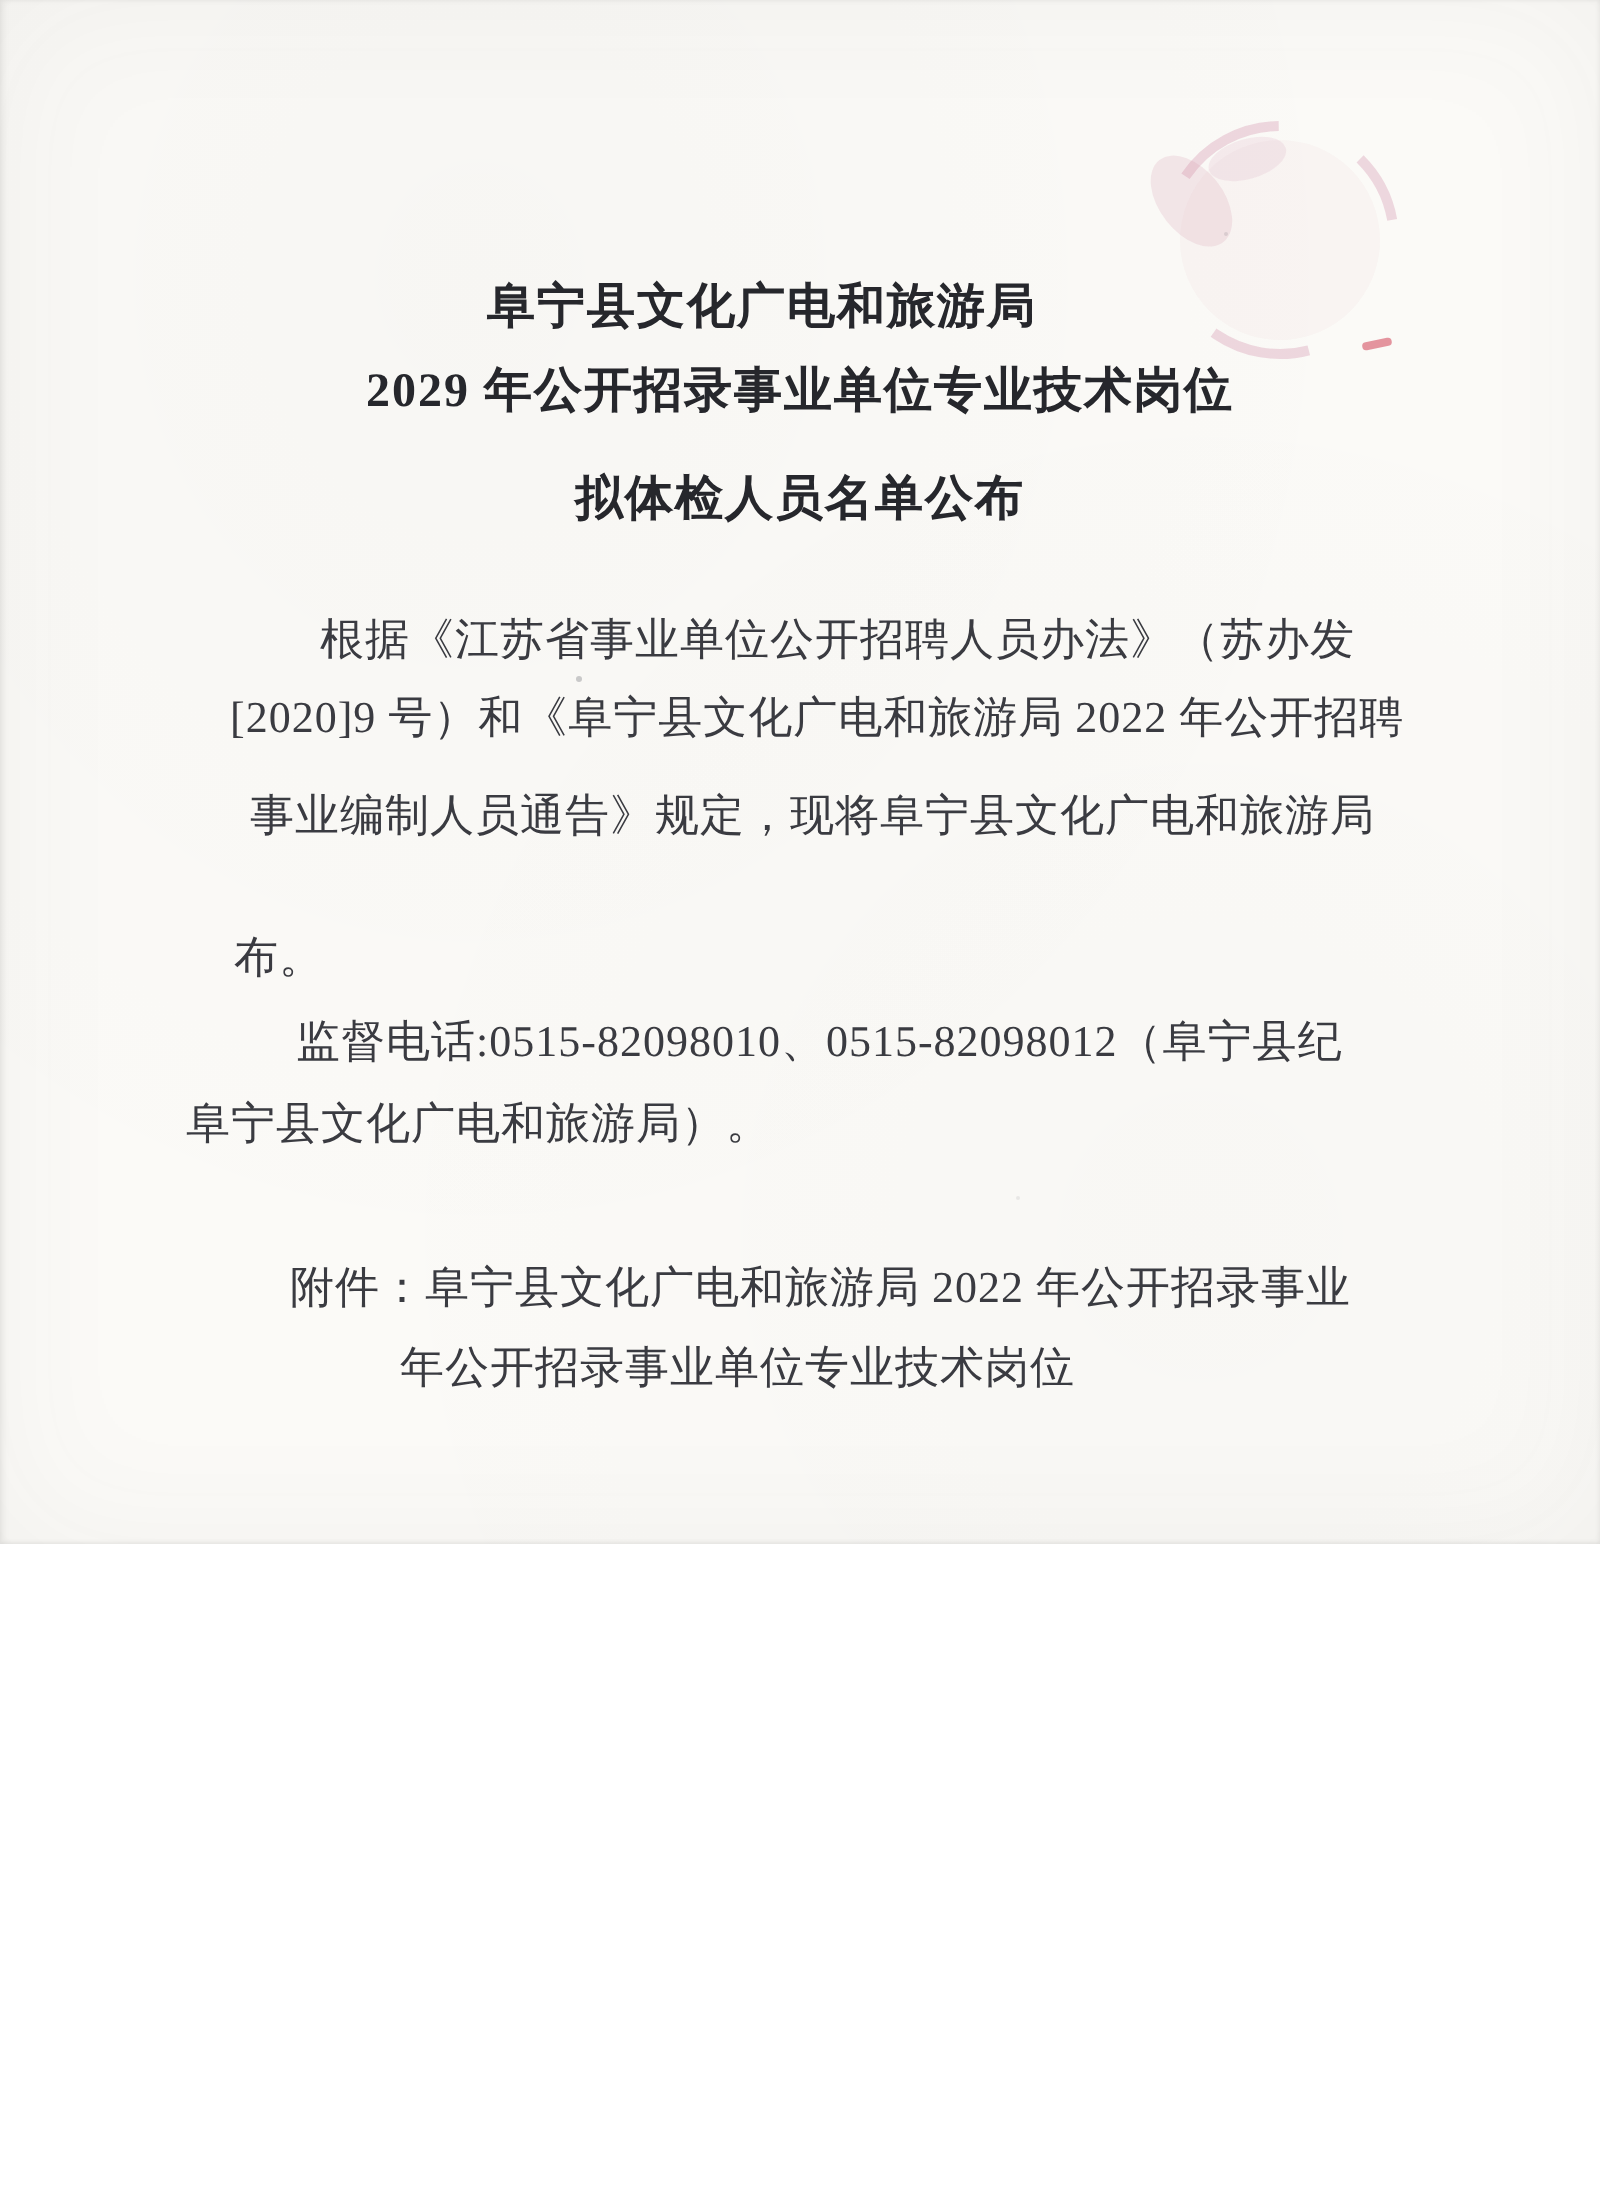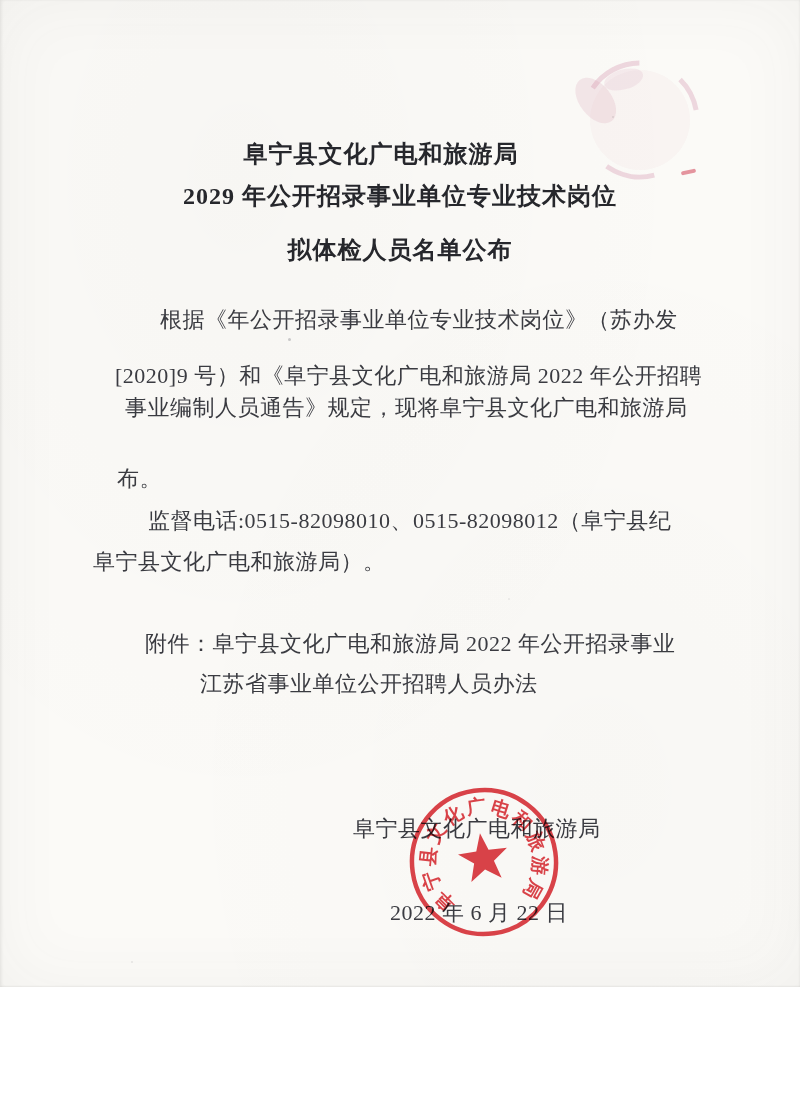--- a/index.html
+++ b/index.html
@@ -7,21 +7,21 @@
     --ghost-pink:#c76f92;
     --ink:#3a3b41;
     --ink-dark:#26272c;
     --paper:#fbfaf7;
   }
   *{box-sizing:border-box;}
   html,body{margin:0;padding:0;}
   body{font-family:"Liberation Serif","DejaVu Serif",serif;}
   .page{
     position:relative;
-    width:800px;height:987px;
+    width:800px;height:772px;
     background:
       radial-gradient(ellipse at 30% 18%, rgba(0,0,0,0.015), transparent 60%),
       radial-gradient(ellipse at 75% 80%, rgba(0,0,0,0.012), transparent 55%),
       var(--paper);
     overflow:hidden;
   }
   .page::after{
     content:'';
     position:absolute;inset:0;
     box-shadow:
@@ -44,21 +44,21 @@
   .t1{top:181px;}
   .t2{top:223px;margin-top:12px;}
   .line{
     position:absolute;
     font-size:22px;line-height:27px;
     letter-spacing:0.5px;
     color:var(--ink);
     white-space:nowrap;
   }
   .bl0{left:160px;top:306px;}
-  .bl1{left:115px;top:345px;margin-top:17px;}
+  .bl1{left:115px;top:345px;}
   .bl2{left:125px;top:378px;margin-top:16px;}
   .bl3{left:113px;top:425px;}
   .bl4{left:117px;top:465px;}
   .bl5{left:148px;top:507px;}
   .bl6{left:93px;top:548px;}
   .bl7{left:145px;top:630px;}
   .bl8{left:200px;top:670px;}
   .sig{left:353px;top:815px;}
   .date{left:390px;top:899px;}
   .seal{
@@ -104,30 +104,30 @@
 
   <div class="speck sp0"></div>
   <div class="speck sp1"></div>
   <div class="speck sp2"></div>
   <div class="speck sp3"></div>
 
   <div class="title-line t0">阜宁县文化广电和旅游局</div>
   <div class="title-line t1">2029 年公开招录事业单位专业技术岗位</div>
   <div class="title-line t2">拟体检人员名单公布</div>
 
-  <div class="line bl0">根据《年公开招录事业单位专业技术岗位》（苏办发</div>
+  <div class="line bl0">根据《江苏省事业单位公开招聘人员办法》（苏办发</div>
   <div class="line bl1">[2020]9 号）和《阜宁县文化广电和旅游局 2022 年公开招聘</div>
   <div class="line bl2">事业编制人员通告》规定，现将阜宁县文化广电和旅游局</div>
   <div class="line bl4">布。</div>
 
   <div class="line bl5">监督电话:0515-82098010、0515-82098012（阜宁县纪</div>
   <div class="line bl6">阜宁县文化广电和旅游局）。</div>
 
   <div class="line bl7">附件：阜宁县文化广电和旅游局 2022 年公开招录事业</div>
-  <div class="line bl8">江苏省事业单位公开招聘人员办法</div>
+  <div class="line bl8">年公开招录事业单位专业技术岗位</div>
 
   <div class="line sig">阜宁县文化广电和旅游局</div>
   <div class="line date">2022 年 6 月 22 日</div>
 
   <svg class="seal" viewBox="0 0 160 160">
     <circle cx="80" cy="80" r="72" fill="none" stroke-width="4.5" stroke="#dd3a41"></circle>
     <polygon points="80.0,51.0 86.2,68.5 104.7,69.0 90.0,80.2 95.3,98.0 80.0,87.5 64.7,98.0 70.0,80.2 55.3,69.0 73.8,68.5" fill="#dd3a41"></polygon>
     <g font-family="'Liberation Sans','DejaVu Sans',sans-serif" font-weight="bold" font-size="19" text-anchor="middle">
         <text x="35.3" y="120.2" fill="#dd3a41" transform="rotate(-127.0 35.3 113.7)">阜</text>
         <text x="25.1" y="97.8" fill="#dd3a41" transform="rotate(-101.6 25.1 91.3)">宁</text>

